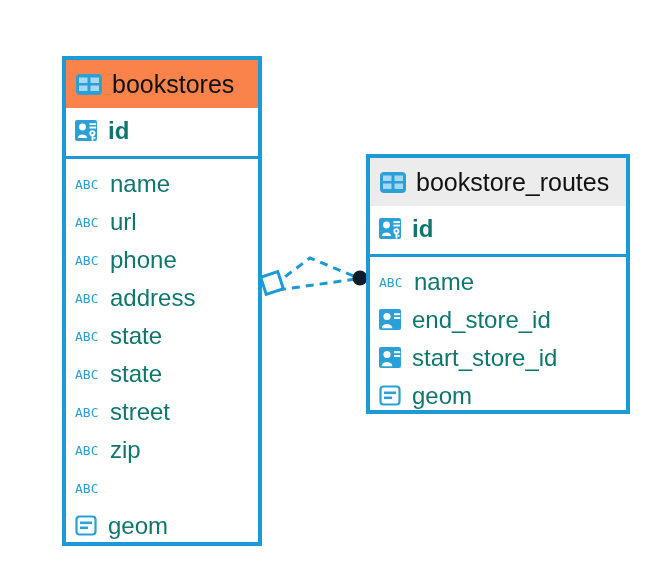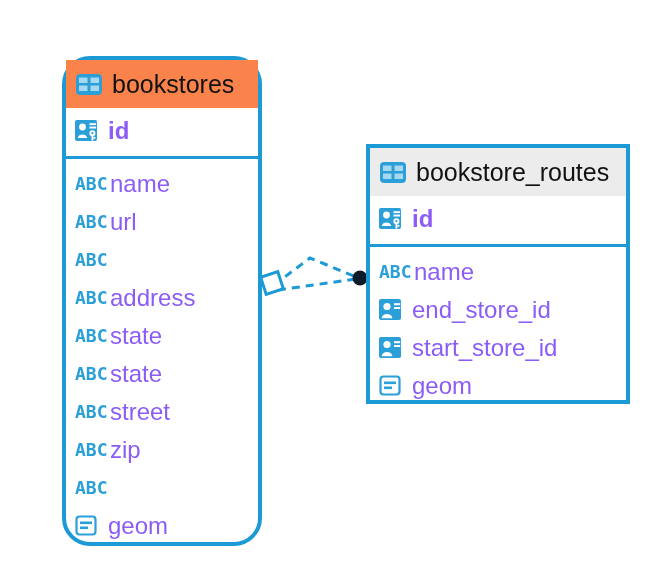--- a/index.html
+++ b/index.html
@@ -51,21 +51,21 @@
   .field-row {
     display: flex;
     align-items: center;
     gap: 9px;
     height: 38px;
     padding-left: 9px;
     box-sizing: border-box;
   }
   .field-name {
     font-size: 24px;
-    color: #8b5cf6;
+    color: #0f766e;
     line-height: 1;
     white-space: nowrap;
     text-align: center;
   }
   .field-name.pk {
     font-weight: bold;
   }
 
   
   .icon {
@@ -74,22 +74,22 @@
   }
   .abc-icon {
     width: 26px;
     height: 24px;
     display: flex;
     align-items: center;
     justify-content: flex-start;
   }
   .abc-icon span {
     font-family: "DejaVu Sans Mono", monospace;
-    font-size: 18px;
-    font-weight: bold;
+    font-size: 13px;
+    font-weight: normal;
     letter-spacing: 0px;
     color: #2a9fd8;
     line-height: 1;
   }
 
   
   .connector {
     position: absolute;
     left: 0;
     top: 0;
@@ -109,21 +109,21 @@
 
     <path d="M 278 290 L 356 279" fill="none" stroke="#1b9ad6" stroke-width="3" stroke-dasharray="8,6" stroke-linecap="butt"></path>
 
     <g transform="rotate(-18 272 283)">
       <rect x="263" y="274" width="18" height="18" fill="#ffffff" stroke="#1b9ad6" stroke-width="3"></rect>
     </g>
 
     <circle cx="360" cy="278" r="7.5" fill="#0d1b2a"></circle>
   </svg>
 
-  <div class="entity" style="left:62px; top:56px; width:200px; height:490px;border-radius:28px;">
+  <div class="entity" style="left:62px; top:56px; width:200px; height:490px;">
 
     <div class="entity-header orange">
       <svg class="icon" width="26" height="21" viewBox="0 0 26 21">
         <rect x="0.5" y="0.5" width="25" height="20" rx="3" ry="3" fill="#2a9fd8" stroke="#2a9fd8" stroke-width="1"></rect>
         <rect x="3" y="3.5" width="8.5" height="5.5" fill="#a8d8f0"></rect>
         <rect x="14.5" y="3.5" width="8.5" height="5.5" fill="#a8d8f0"></rect>
         <rect x="3" y="11.5" width="8.5" height="5.5" fill="#a8d8f0"></rect>
         <rect x="14.5" y="11.5" width="8.5" height="5.5" fill="#a8d8f0"></rect>
       </svg>
       <span class="entity-title">bookstores</span>
@@ -159,20 +159,21 @@
         <span class="icon abc-icon">
           <span>ABC</span>
         </span>
         <span class="field-name">url</span>
       </div>
 
       <div class="field-row">
         <span class="icon abc-icon">
           <span>ABC</span>
         </span>
+        <span class="field-name">phone</span>
       </div>
 
       <div class="field-row">
         <span class="icon abc-icon">
           <span>ABC</span>
         </span>
         <span class="field-name">address</span>
       </div>
 
       <div class="field-row">
@@ -214,21 +215,21 @@
           <rect x="1.5" y="2.5" width="19" height="18" rx="3" ry="3" fill="#ffffff" stroke="#2a9fd8" stroke-width="2.2"></rect>
           <rect x="5" y="7.5" width="12" height="2.6" fill="#2a9fd8"></rect>
           <rect x="5" y="12.5" width="8" height="2.6" fill="#2a9fd8"></rect>
         </svg>
         <span class="field-name">geom</span>
       </div>
 
     </div>
   </div>
 
-  <div class="entity" style="left:366px; top:144px; width:264px; height:260px;">
+  <div class="entity" style="left:366px; top:154px; width:264px; height:260px;">
 
     <div class="entity-header grey">
       <svg class="icon" width="26" height="21" viewBox="0 0 26 21">
         <rect x="0.5" y="0.5" width="25" height="20" rx="3" ry="3" fill="#2a9fd8" stroke="#2a9fd8" stroke-width="1"></rect>
         <rect x="3" y="3.5" width="8.5" height="5.5" fill="#a8d8f0"></rect>
         <rect x="14.5" y="3.5" width="8.5" height="5.5" fill="#a8d8f0"></rect>
         <rect x="3" y="11.5" width="8.5" height="5.5" fill="#a8d8f0"></rect>
         <rect x="14.5" y="11.5" width="8.5" height="5.5" fill="#a8d8f0"></rect>
       </svg>
       <span class="entity-title">bookstore_routes</span>

